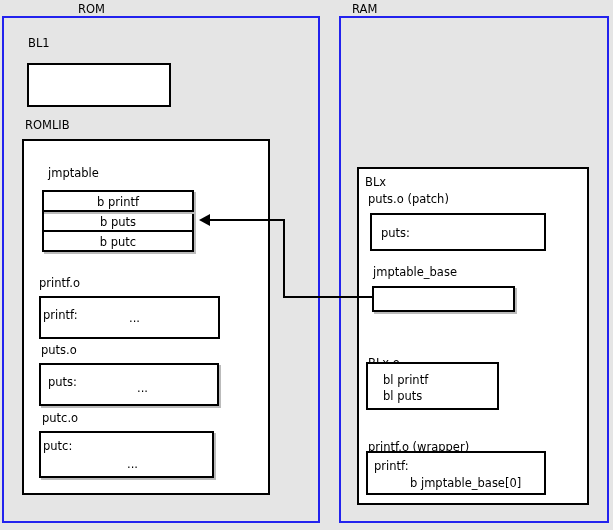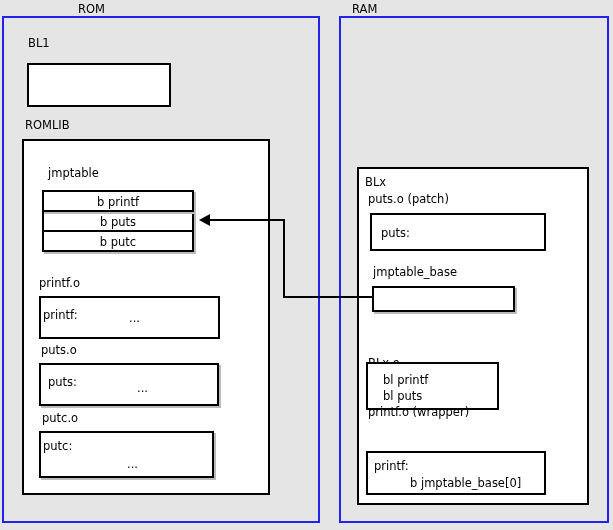--- a/index.html
+++ b/index.html
@@ -131,21 +131,21 @@
   <div class="boxk shadow" style="left:372px; top:286px; width:143px; height:26px;">
     <div class="row-txt" style="left:7px; top:8px;"></div>
   </div>
 
   <div class="lbl" style="left:368px; top:358px;">BLx.o</div>
   <div class="boxk" style="left:366px; top:362px; width:133px; height:48px;">
     <div class="row-txt" style="left:15px; top:11px;">bl printf</div>
     <div class="row-txt" style="left:15px; top:27px;">bl puts</div>
   </div>
 
-  <div class="lbl" style="left:368px; top:407px;">printf.o (wrapper)</div>
+  <div class="lbl" style="left:368px; top:442px;">printf.o (wrapper)</div>
   <div class="boxk" style="left:366px; top:451px; width:180px; height:44px;">
     <div class="row-txt" style="left:6px; top:8px;">printf:</div>
     <div class="row-txt" style="left:42px; top:25px;">b jmptable_base[0]</div>
   </div>
 
   <div class="conn" style="left:283px; top:296px; width:89px; height:2px;"></div>
   <div class="conn" style="left:283px; top:219px; width:2px; height:79px;"></div>
   <div class="conn" style="left:210px; top:219px; width:75px; height:2px;"></div>
   <div class="arrow-head" style="left:199px; top:214px;"></div>
 

